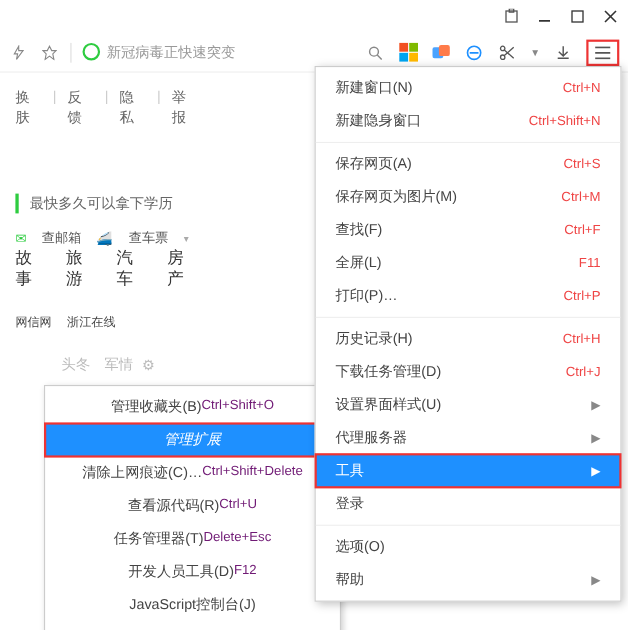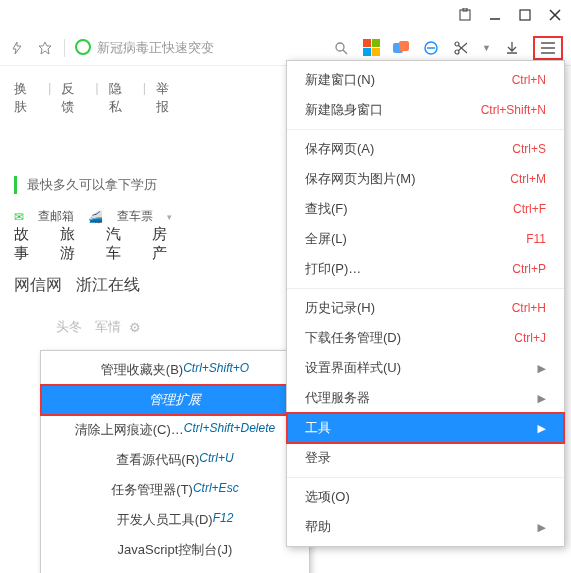--- a/index.html
+++ b/index.html
@@ -19,30 +19,30 @@
 .menu-btn { border: 2px solid #e33; padding: 4px 6px; }
 
 .body-area { display: flex; }
 .left-col { padding: 14px 0 0 14px; width: 180px; }
 .skin-row { display: flex; gap: 4px; color: #666; font-size: 13px; }
 .skin-row .d { color: #ccc; margin: 0 6px; }
 .green-strip { border-left: 3px solid #2ecc40; padding-left: 10px; margin-top: 60px; font-size: 13px; color: #666; }
 .mail-row { margin-top: 14px; display: flex; gap: 14px; align-items: center; font-size: 12px; color: #555; }
 .mail-ico { color: #2ecc40; }
 .tags-row { display: flex; gap: 18px; font-size: 15px; color: #333; }
-.links-row { margin-top: 12px; display: flex; gap: 14px; font-size: 16px; color: #444; }
+.links-row { margin-top: 22px; display: flex; gap: 14px; font-size: 11px; color: #444; }
 .faded-row { margin-top: 22px; padding-left: 42px; color: #bbb; font-size: 13px; display:flex; align-items:center; gap:8px;}
 .gear { color:#bbb; }
 
 
 .submenu { position: absolute; left: 40px; top: 350px; width: 270px; background: #fff; border: 1px solid #ccc; box-shadow: 2px 2px 6px rgba(0,0,0,0.2); padding: 4px 0; z-index: 5; }
 .submenu .row { display: flex; justify-content: center; padding: 6px 18px; font-size: 13px; color: #444; }
 .submenu .row.hl { background: #1e90ff; color: #fff; }
 .submenu .row.hl-box { outline: 2px solid #e33; outline-offset: -1px; font-style: italic; }
-.submenu .sc { color: #0369a1; font-size: 12px; font-style: italic; }
+.submenu .sc { color: #701a75; font-size: 12px; }
 .submenu .row.hl .sc { color: #fff; }
 
 
 .menu { position: absolute; right: 6px; top: 60px; width: 279px; background: #fff; border: 1px solid #ccc; box-shadow: 2px 2px 8px rgba(0,0,0,0.25); padding: 4px 0; z-index: 10; }
 .menu .row { display: flex; justify-content: space-between; align-items: center; padding: 6px 18px; font-size: 13px; color: #444; }
 .menu .row.hl { background: #1e90ff; color: #fff; }
 .menu .row.box { outline: 2px solid #e33; outline-offset: -1px; }
 .menu .sc { color: #ef4444; font-size: 12px; }
 .menu .div { height: 1px; background: #eee; margin: 4px 0; }
 .menu .arrow { font-size: 11px; color: #888; }
@@ -204,21 +204,21 @@
       <span>清除上网痕迹(C)…</span>
       <span class="sc">Ctrl+Shift+Delete</span>
     </div>
   <div class="div"></div>
   <div class="row">
       <span>查看源代码(R)</span>
       <span class="sc">Ctrl+U</span>
     </div>
   <div class="row">
       <span>任务管理器(T)</span>
-      <span class="sc">Ctrl+Esc</span>
+      <span class="sc">Delete+Esc</span>
     </div>
   <div class="row">
       <span>开发人员工具(D)</span>
       <span class="sc">F12</span>
     </div>
   <div class="row">
       <span>JavaScript控制台(J)</span>
       <span class="sc"></span>
     </div>
   <div class="row">

